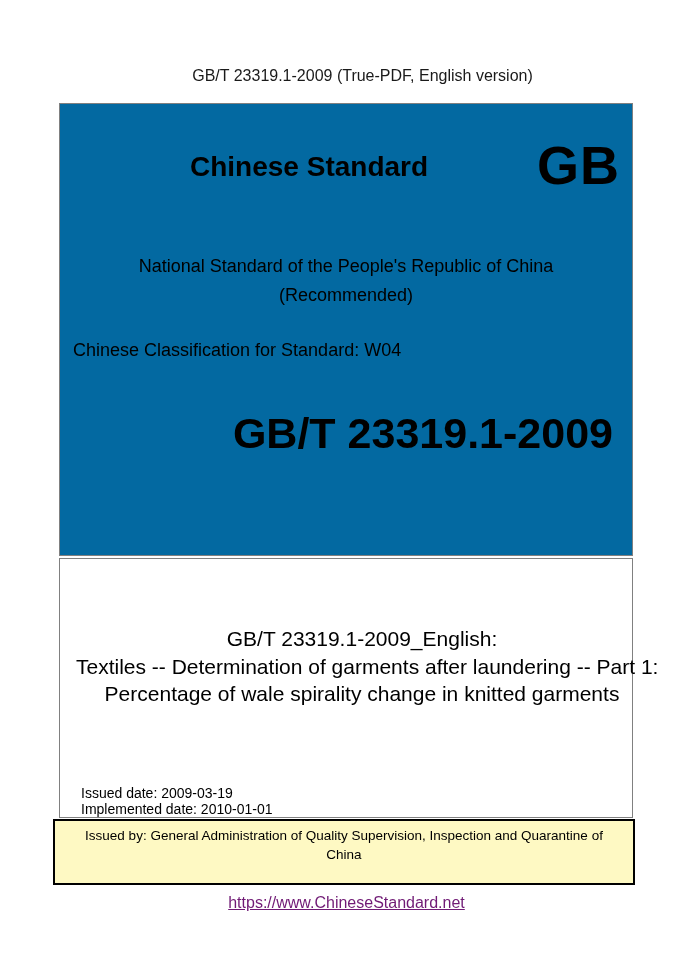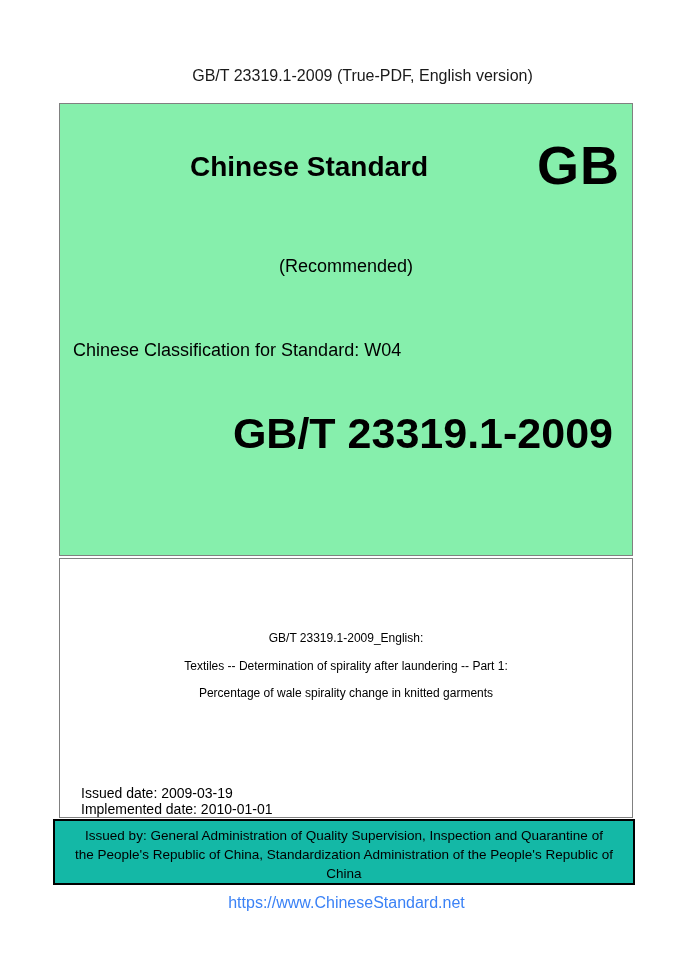--- a/index.html
+++ b/index.html
@@ -15,21 +15,21 @@
   .header-title {
     position: absolute; top: 67px; left: 16px; width: 693px;
     text-align: center; font-size: 16px; color: #1a1a1a;
   }
 
   
   .cover-box {
     position: absolute; left: 59px; top: 103px;
     width: 572px; height: 451px;
     border: 1px solid #808080;
-    background: #86efac;
+    background: #0369a1;
   }
   .brand-title {
     position: absolute; left: 130px; top: 47px;
     font-size: 28px; font-weight: bold;
   }
   .brand-logo {
     position: absolute; right: 12px; top: 30px;
     font-size: 54px; font-weight: bold; letter-spacing: 1px;
   }
   .national-block {
@@ -46,79 +46,79 @@
   }
 
   
   .title-box {
     position: absolute; left: 59px; top: 558px;
     width: 572px; height: 258px;
     border: 1px solid #808080;
     background: #ffffff;
   }
   .doc-title {
-    position: absolute; left: 0; top: 66px; width: 100%;
-    text-align: center; font-size: 12px; line-height: 27.5px;
+    position: absolute; left: 16px; top: 66px; width: 100%;
+    text-align: center; font-size: 21px; line-height: 27.5px;
     white-space: nowrap;
   }
   .dates-row {
     position: absolute; left: 21px; right: 13px; top: 226px;
     display: flex; justify-content: space-between;
     font-size: 14px;
     flex-direction: column;
   }
 
   
   .issuer-box {
     position: absolute; left: 53px; top: 819px;
     width: 578px; height: 57px;
     border: 2px solid #000000;
     padding-top: 5px;
     text-align: center; font-size: 13.5px; line-height: 19px;
-    background: #14b8a6;
+    background: #fef9c3;
   }
   .issuer-line { white-space: nowrap; }
 
   
   .footer {
     position: absolute; top: 894px; left: 0; width: 693px;
     text-align: center; font-size: 16px;
   }
   .footer a {
-    color: #3b82f6; cursor: pointer; margin-top: 21px;
+    color: #701a75; text-decoration: underline; cursor: pointer; margin-top: 21px;
   }
 </style>
 </head>
 <body>
 
 <div class="header-title">GB/T 23319.1-2009 (True-PDF, English version)</div>
 
 <div class="cover-box">
   <div class="brand-title">Chinese Standard</div>
   <div class="brand-logo">GB</div>
   <div class="national-block">
+    <div>National Standard of the People's Republic of China</div>
     <div>(Recommended)</div>
   </div>
   <div class="classification-line">Chinese Classification for Standard: W04</div>
   <div class="standard-code">GB/T 23319.1-2009</div>
 </div>
 
 <div class="title-box">
   <div class="doc-title">
     <div>GB/T 23319.1-2009_English:</div>
-    <div>Textiles -- Determination of spirality after laundering -- Part 1:</div>
+    <div>Textiles -- Determination of garments after laundering -- Part 1:</div>
     <div>Percentage of wale spirality change in knitted garments</div>
   </div>
   <div class="dates-row">
     <span>Issued date: 2009-03-19</span>
     <span>Implemented date: 2010-01-01</span>
   </div>
 </div>
 
 <div class="issuer-box">
   <div class="issuer-line">Issued by: General Administration of Quality Supervision, Inspection and Quarantine of</div>
-  <div class="issuer-line">the People's Republic of China, Standardization Administration of the People's Republic of</div>
   <div class="issuer-line">China</div>
 </div>
 
 <div class="footer">
   <a>https://www.ChineseStandard.net</a>
 </div>
 
 </body></html>

